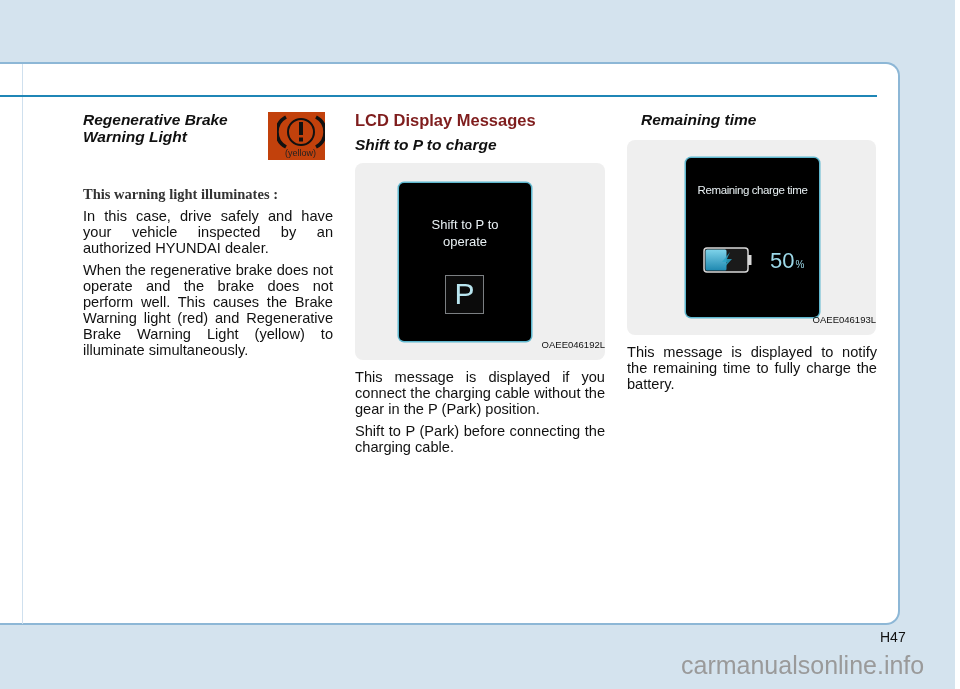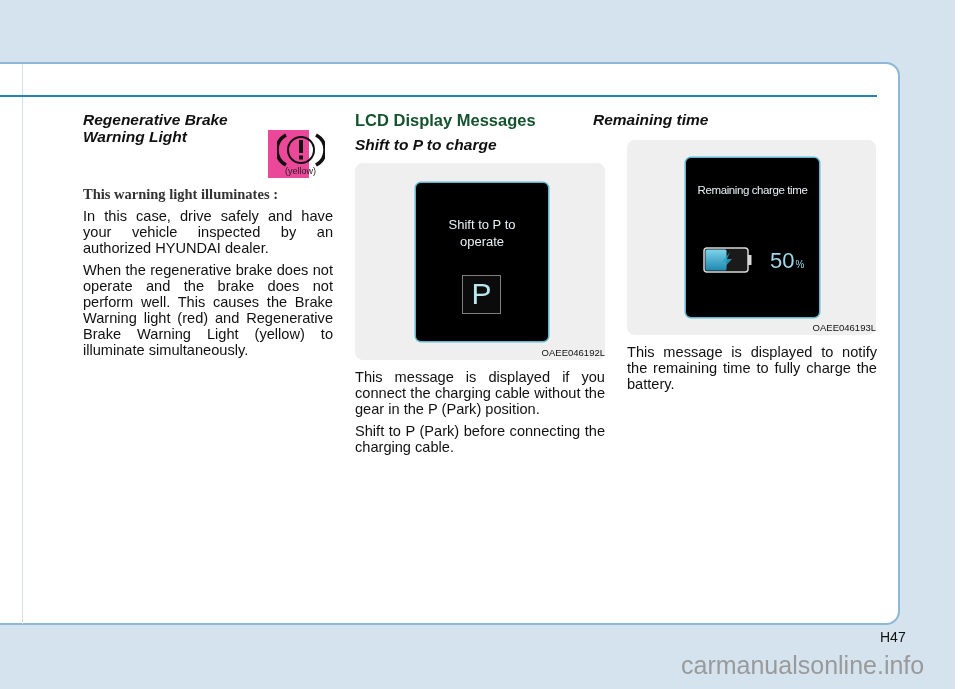--- a/index.html
+++ b/index.html
@@ -21,50 +21,49 @@
   .vline { position: absolute; left: 22px; top: 64px; width: 1px; height: 560px; background: #cfe0ee; }
   .hline { position: absolute; left: 0; top: 95px; width: 877px; height: 2px; background: #1f86b6; }
 
   .col { position: absolute; font-size: 14.6px; line-height: 16px; }
   .col p { margin: 0 0 6px 0; text-align: justify; }
 
   
   .c1 { left: 83px; top: 111px; width: 250px; }
   .title-bi { font-weight: bold; font-style: italic; font-size: 15.5px; line-height: 17px; margin: 0; }
   .warn-icon {
-    position: absolute; left: 268px; top: 112px; width: 41px; height: 48px;
-    background: #ec4899;
-    margin-top: 18px;
+    position: absolute; left: 268px; top: 112px; width: 57px; height: 48px;
+    background: #c2410c;
   }
   .warn-icon svg { position: absolute; left: 9px; top: 2px; }
   .warn-icon .cap { position: absolute; left: 0; width: 65px; top: 36px; font-size: 9px; text-align: center; color: #222; }
   .serif-head {
     position: absolute; left: 83px; top: 186px;
     font-family: "Liberation Serif", serif; font-weight: bold; font-size: 14.5px; color: #333;
   }
   .c1 .body { position: absolute; top: 97px; left: 0; width: 250px; }
 
   
   .c2 { left: 355px; top: 111px; width: 250px; }
-  .blue-head { color: #14532d; font-weight: bold; font-size: 16.5px; margin: 0; line-height: 18px; }
+  .blue-head { color: #7f1d1d; font-weight: bold; font-size: 16.5px; margin: 0; line-height: 18px; }
   .sub-bi { font-weight: bold; font-style: italic; font-size: 15.5px; margin: 0; line-height: 17px; }
   .fig { position: absolute; background: #efefef; border-radius: 8px; }
-  .fig .code { position: absolute; right: 0; bottom: 2px; font-size: 9.5px; color: #111; }
+  .fig .code { position: absolute; right: 0; bottom: 10px; font-size: 9.5px; color: #111; }
   .screen {
     position: absolute; background: #000; border-radius: 5px;
     box-shadow: 0 0 0 1.5px #5fb8cf;
     color: #e9f1f4; text-align: center;
   }
   .p-box {
     position: absolute; border: 1.5px solid #7b7f82; background: #0b0b0b;
     color: #b9e6f0; font-size: 30px; line-height: 36px; text-align: center;
   }
 
   
-  .c3 { left: 593px; top: 111px; width: 250px; }
+  .c3 { left: 641px; top: 111px; width: 250px; }
   .batt { position: absolute; }
   .pct { position: absolute; color: #9cd8e8; font-size: 22px; }
   .pct small { font-size: 10px; margin-left: 1px; }
 
   .page-num { position: absolute; left: 880px; top: 629px; font-size: 14px; color: #111; }
   .watermark { position: absolute; left: 681px; top: 651px; font-size: 25px; color: #9a9a9a; }
 </style>
 </head>
 <body>
 
@@ -93,21 +92,21 @@
     <rect x="22" y="23.5" width="4" height="4" fill="#111"></rect>
   </svg>
   <div class="cap">(yellow)</div>
 </div>
 
 <div class="col c2">
   <p class="blue-head">LCD Display Messages</p>
   <p class="sub-bi" style="margin-top:7px">Shift to P to charge</p>
 </div>
 <div class="fig" style="left:355px; top:163px; width:250px; height:197px;">
-  <div class="screen" style="left:61px; top:20px; width:132px; height:158px;">
+  <div class="screen" style="left:44px; top:20px; width:132px; height:158px;">
     <div style="position:absolute; top:33px; width:100%; font-size:13px; line-height:17px;">
       <span>Shift to P to</span><br>
       <span>operate</span>
     </div>
     <div class="p-box" style="left:46px; top:92px; width:37px; height:37px;">P</div>
   </div>
   <div class="code">OAEE046192L</div>
 </div>
 <div class="col" style="left:355px; top:369px; width:250px;">
   <p>This message is displayed if you connect the charging cable without the gear in the P (Park) position.</p>

